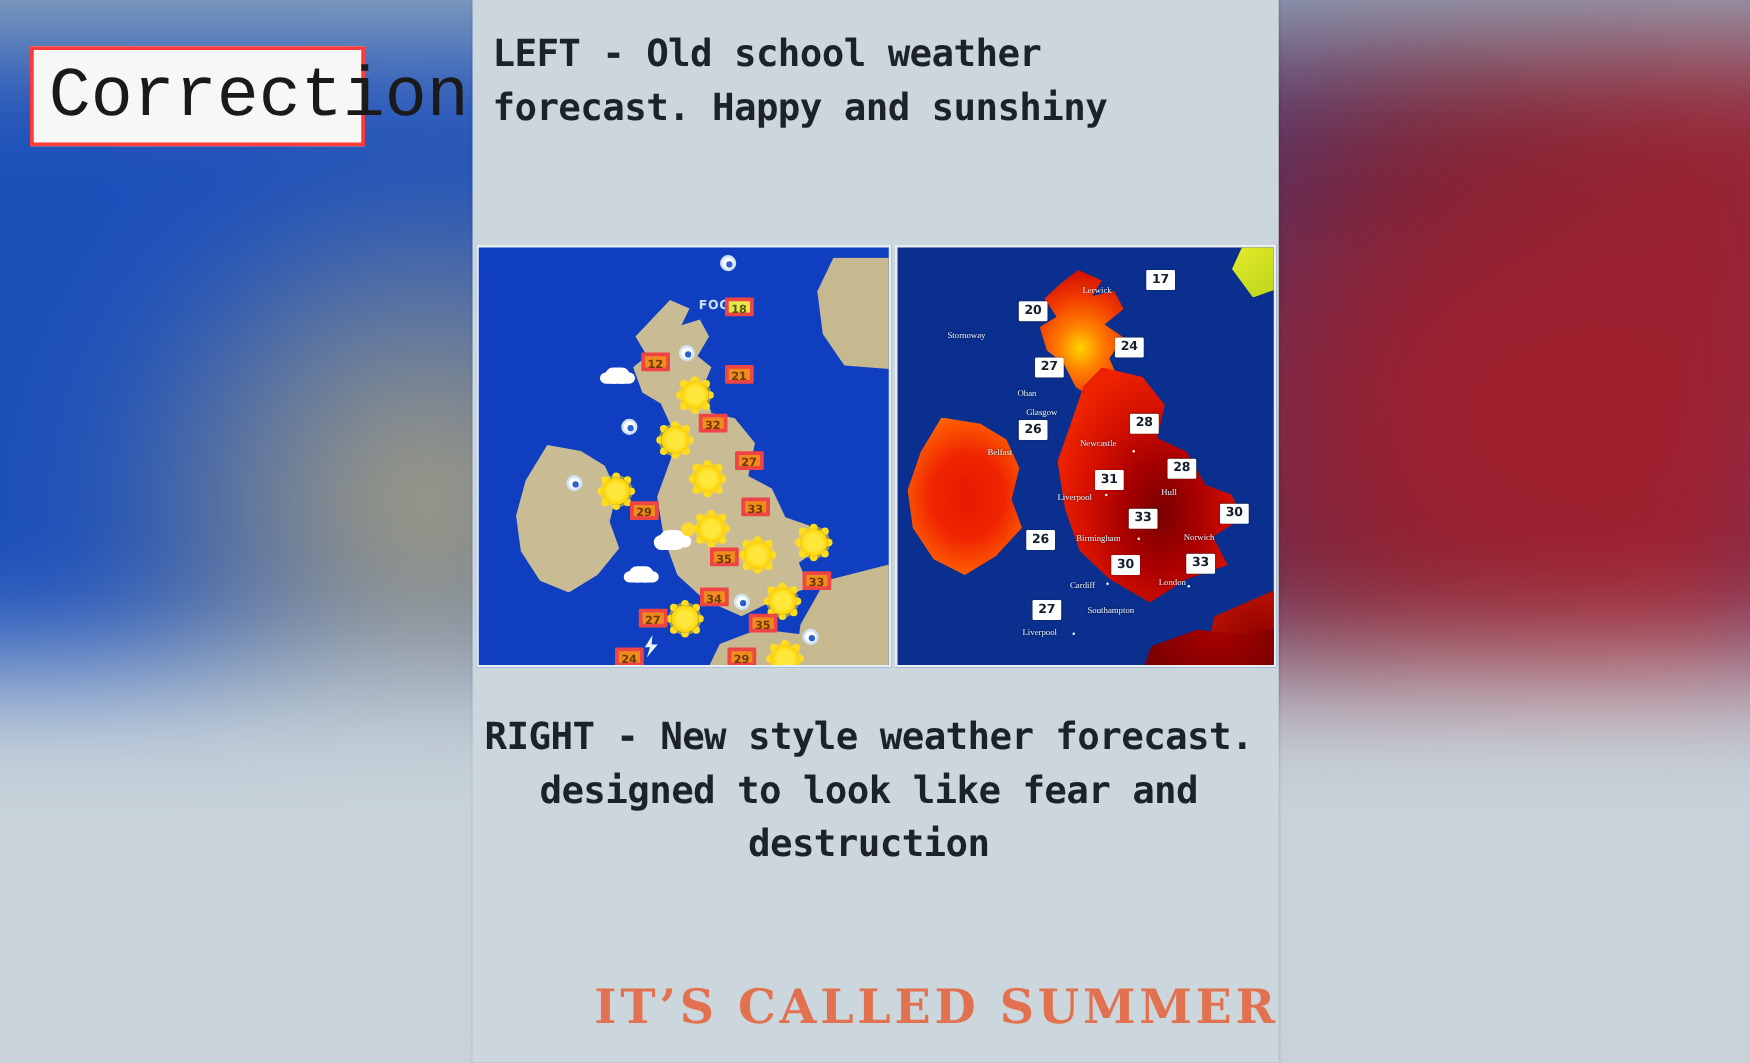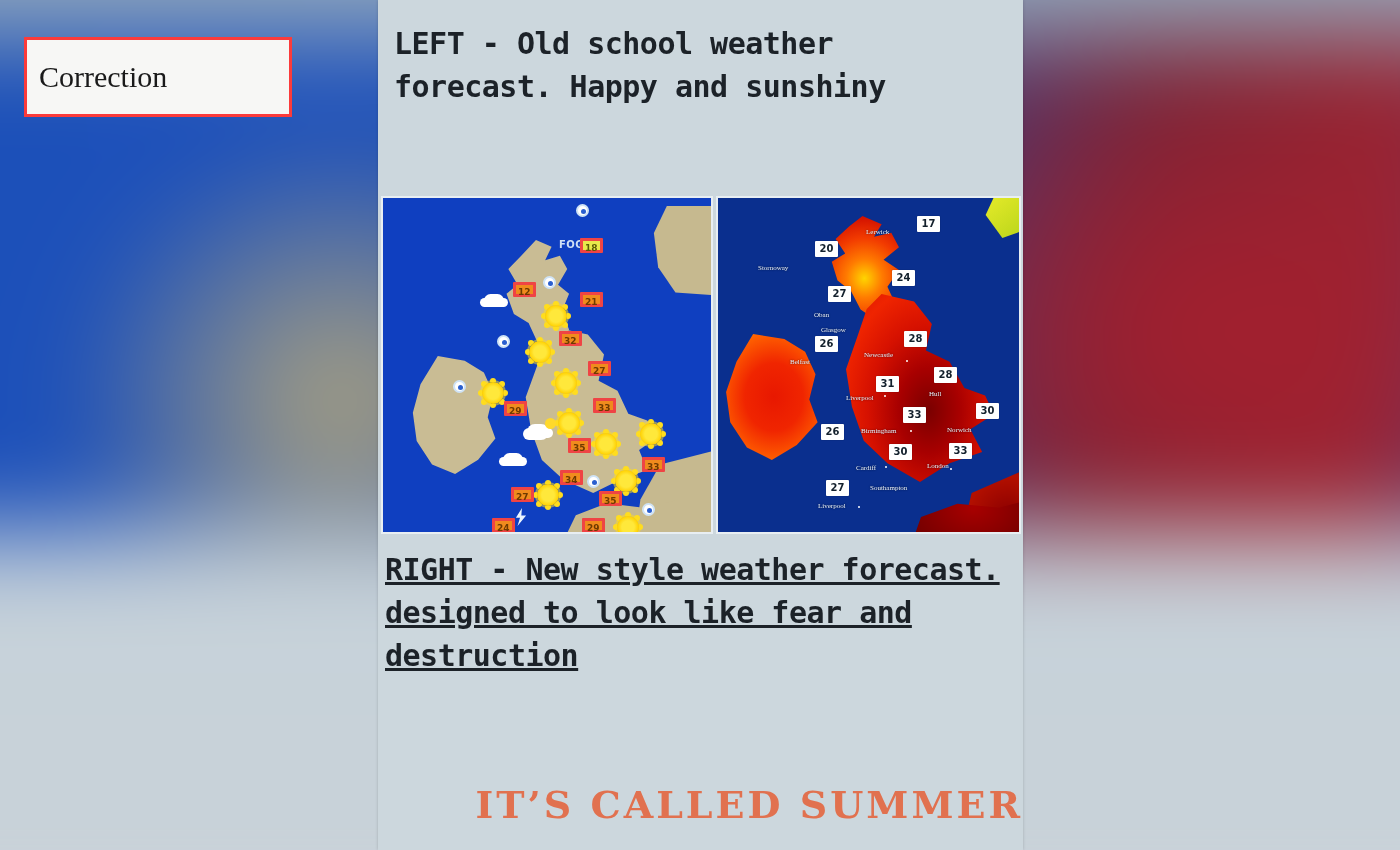--- a/index.html
+++ b/index.html
@@ -50,23 +50,22 @@
     color:#1c2228;
     font-size:30px;
     line-height:1.44;
     letter-spacing:-0.5px;
   }
   #top-caption{
     position:absolute; left:16px; top:22px; width:610px;
     text-align:left;
   }
   #bottom-caption{
-    position:absolute; right:18px; top:548px; width:620px;
-    text-align:left;
-    text-decoration:underline;
+    position:absolute; right:18px; top:568px; width:620px;
+    text-align:center;
   }
   #summer-line{
     position:absolute; left:0; right:0; top:782px;
     text-align:right;
     font-family:"DejaVu Serif", serif;
     font-weight:700;
     font-size:38px;
     letter-spacing:3px;
     color:#e1714f;
   }
@@ -238,22 +237,22 @@
   #correction-badge{
     position:absolute; left:24px; top:37px;
     width:268px; height:80px;
     background:#f7f7f5;
     border:3px solid #fb3b3b;
     display:flex; align-items:center;
     padding-left:12px;
     z-index:5;
   }
   #correction-badge span{
-    font-family:Liberation Serif, serif;
-    font-size:30px; color:#1a1a1a; letter-spacing:0px;
+    font-family:Liberation Mono, monospace;
+    font-size:56px; color:#1a1a1a; letter-spacing:0px;
   }
 </style>
 </head>
 <body>
 
 <div id="backdrop">
   <div class="bd-layer">
     <div class="bd-sky"></div>
     <div class="bd-blue"></div>
     <div class="bd-tan"></div>

